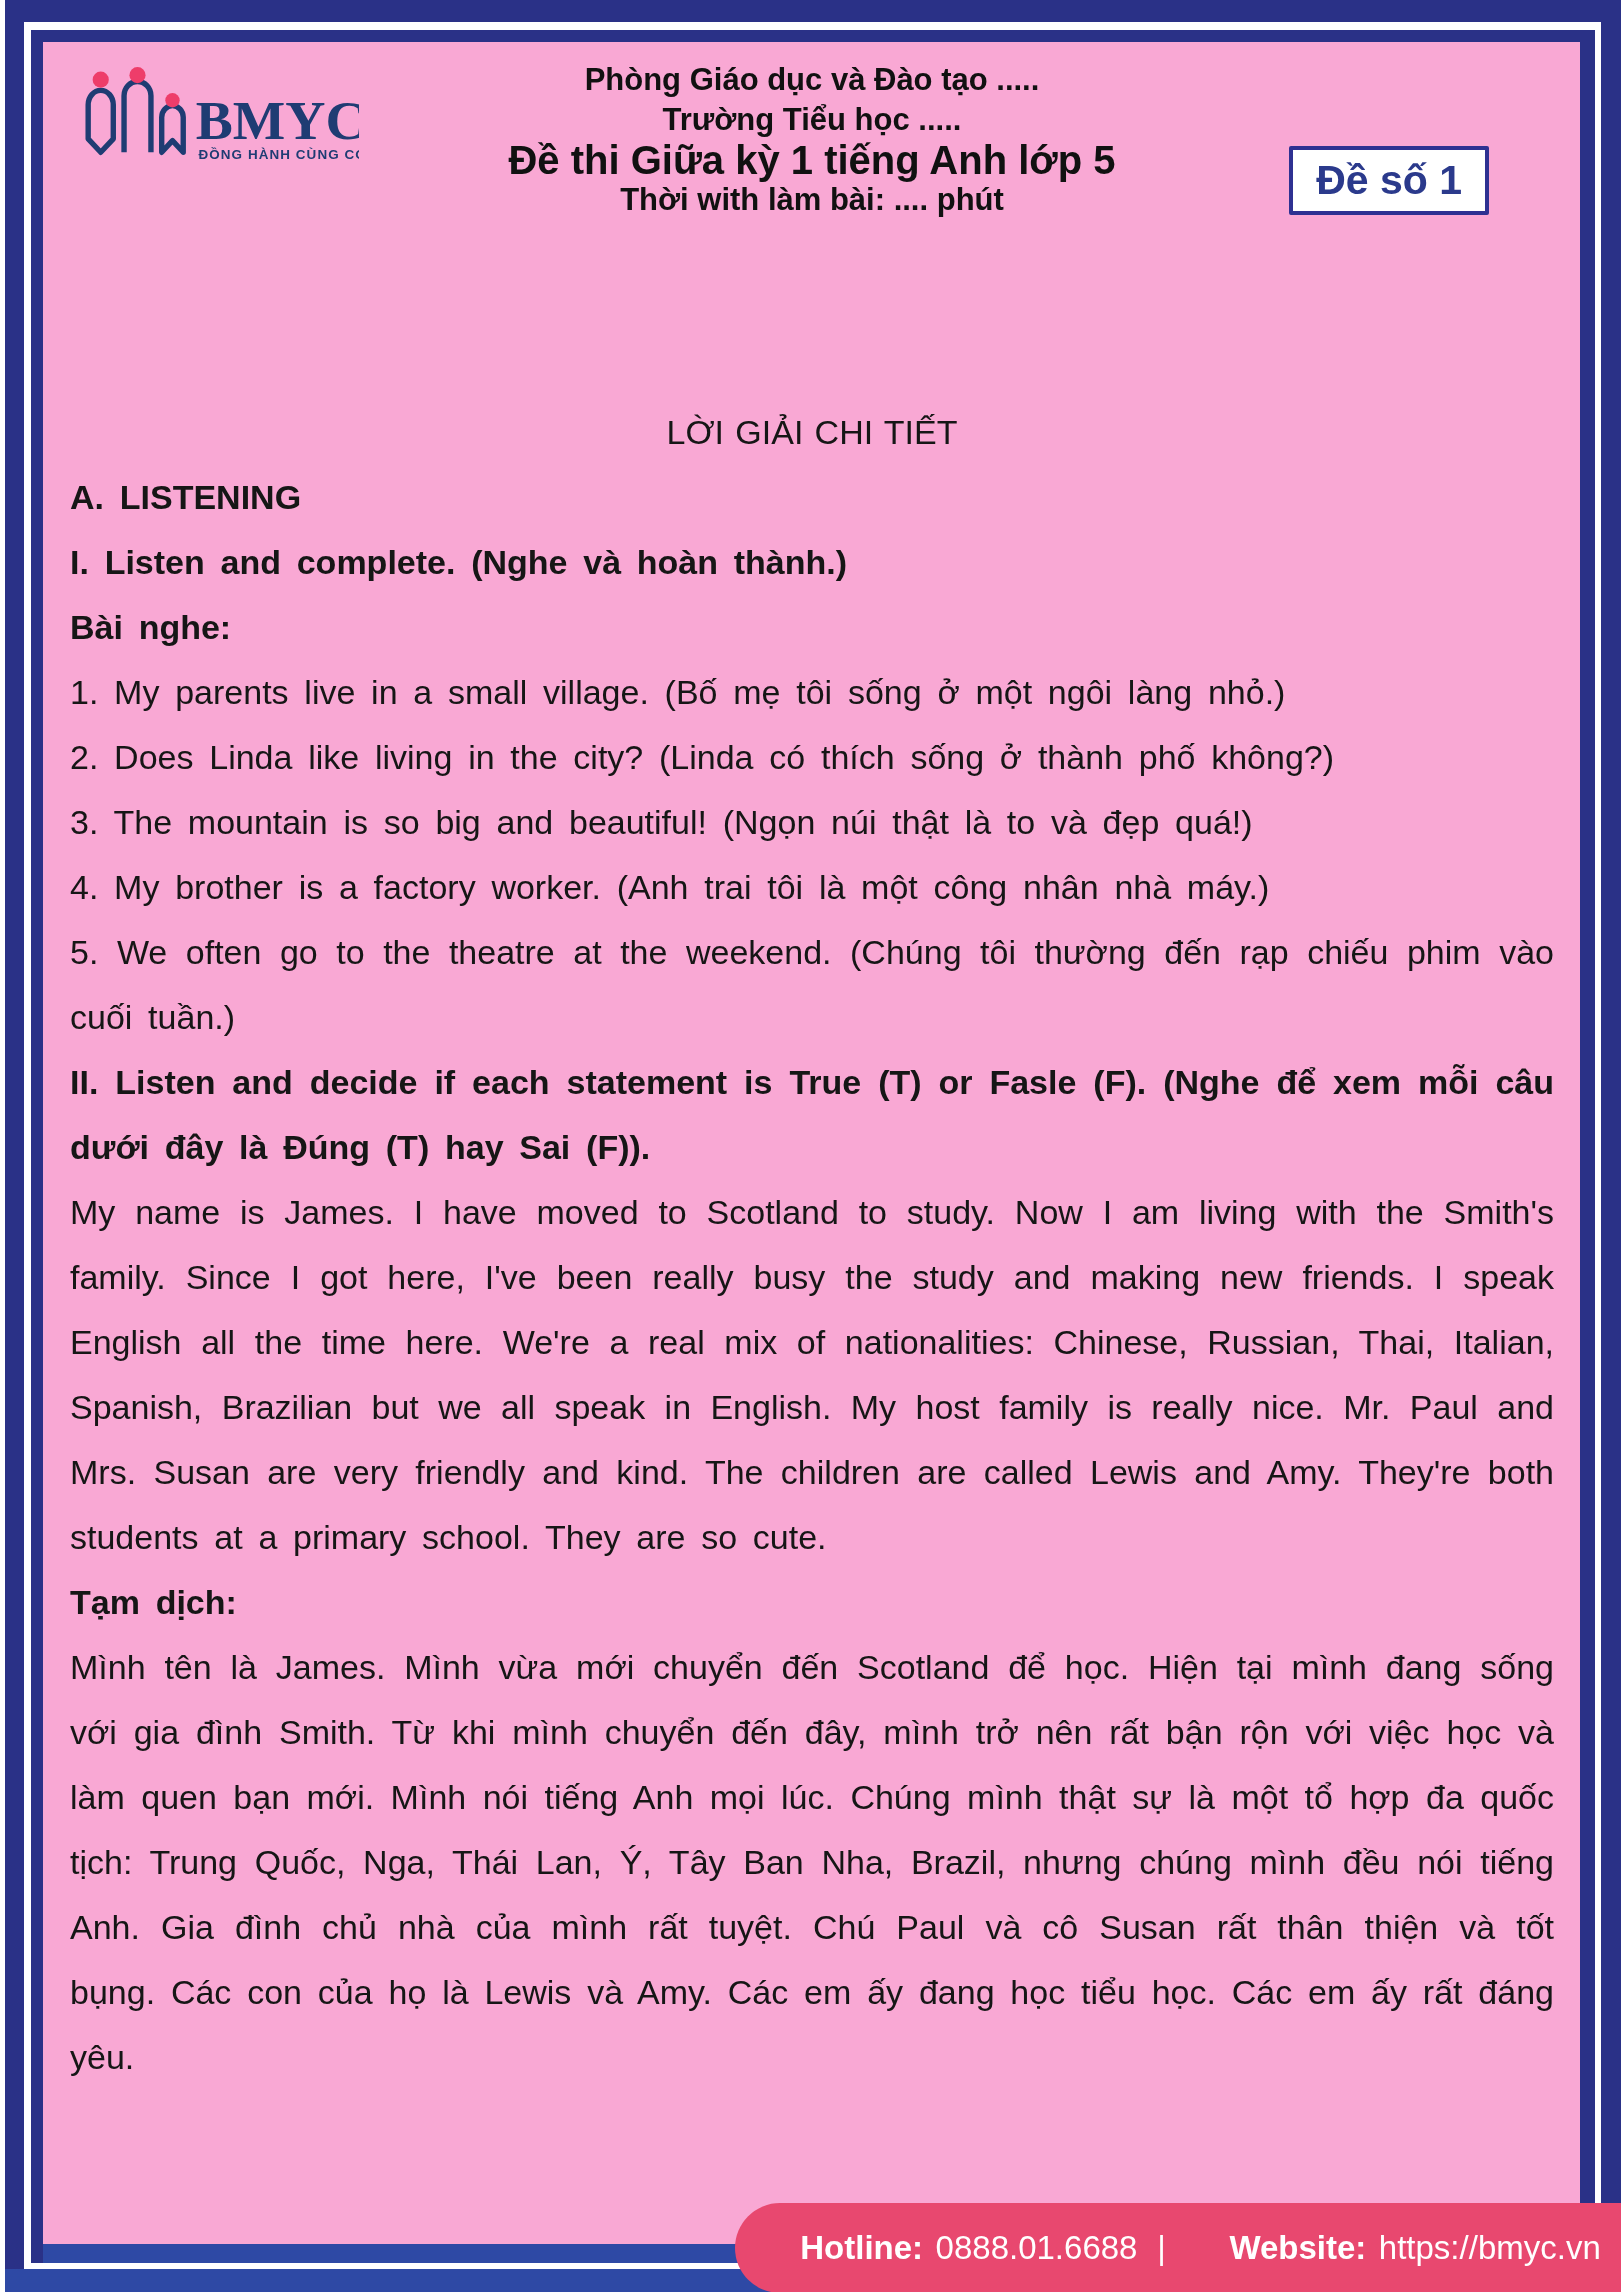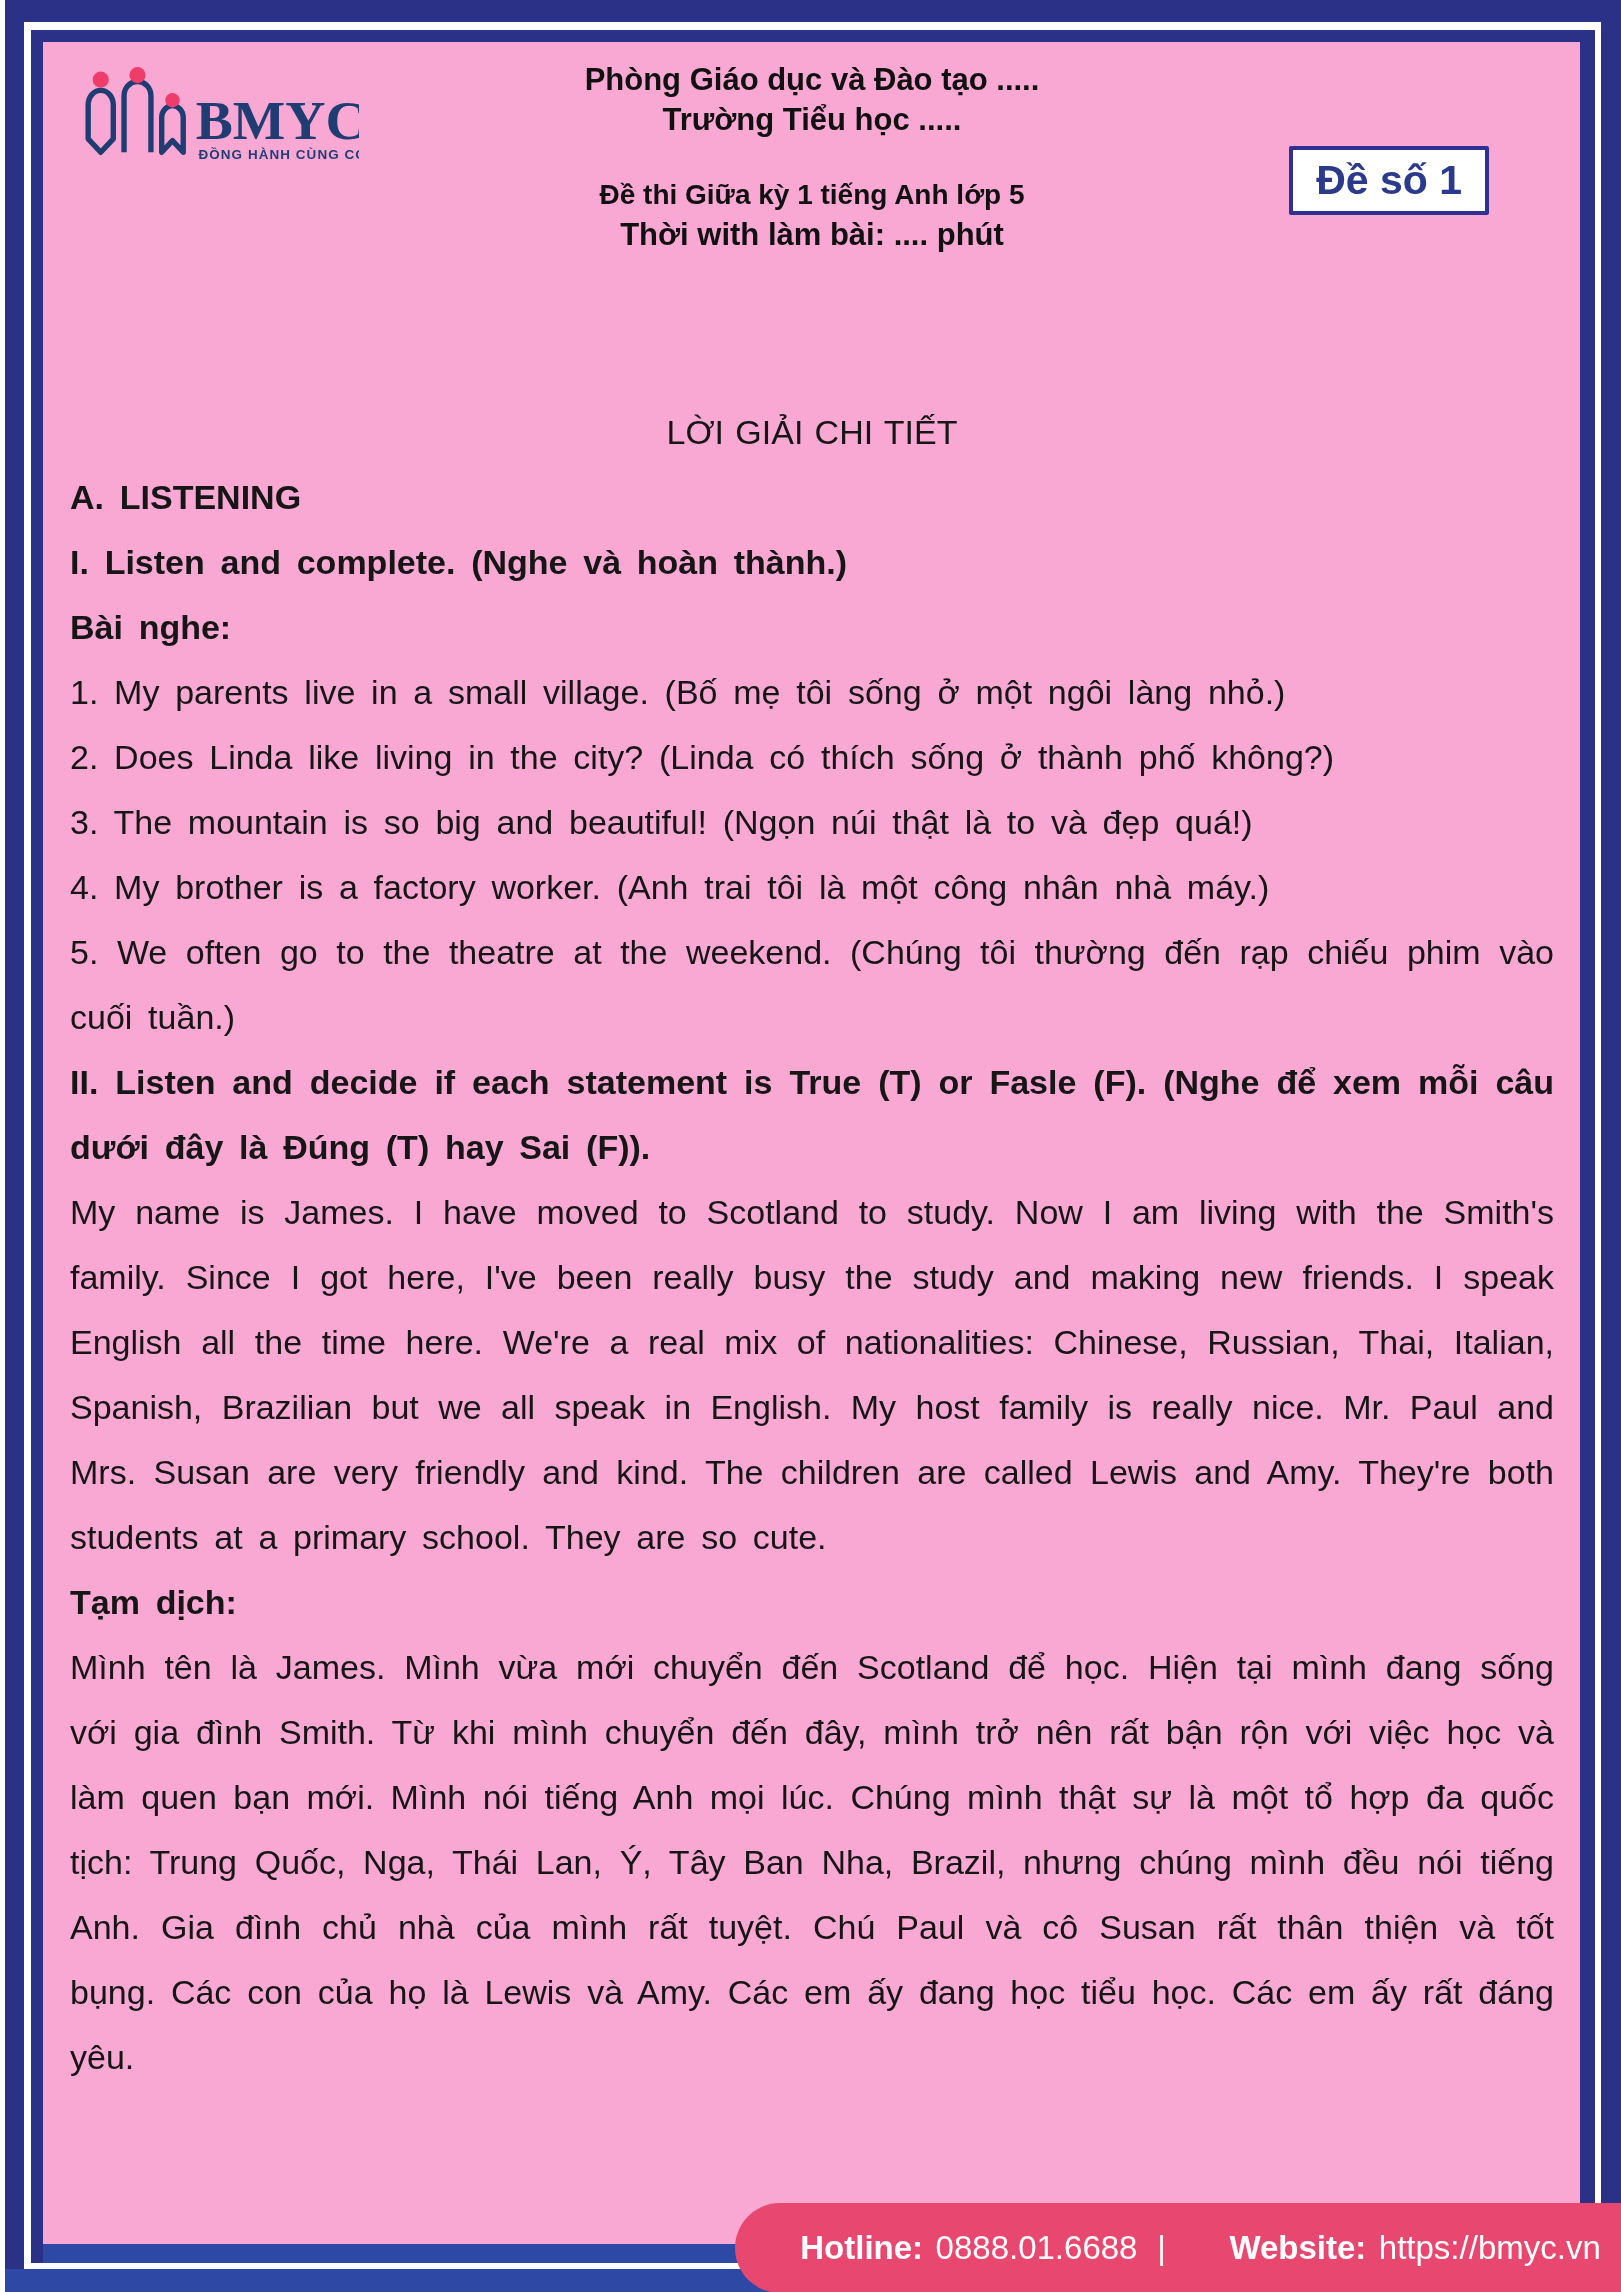--- a/index.html
+++ b/index.html
@@ -27,21 +27,21 @@
   .bottom-stripe-outer{position:absolute;left:4.5px;right:0;top:2269px;bottom:0;background:#2e49a5;}
 
   
   .header{position:relative;height:358px;}
   .logo{position:absolute;left:10.7px;top:25px;width:278px;height:106px;}
   .school-block{
     width:806px;margin:0 auto;padding-top:18px;
     text-align:center;
   }
   .school-line{font-size:31px;line-height:40px;font-weight:600;color:#111111;}
-  .school-line.strong{font-size:28px;font-weight:800;margin-top:35px;}
+  .school-line.strong{font-size:40px;font-weight:800;}
   .exam-badge{
     position:absolute;right:65px;top:104px;
     border:4.5px solid #2e3192;border-radius:2px;
     padding:7.2px 23px;
     font-size:41px;font-weight:bold;color:#2b3a8c;
     background:#ffffff;
   }
 
   
   .doc-body{font-size:34px;line-height:65px;word-spacing:6.3px;}

